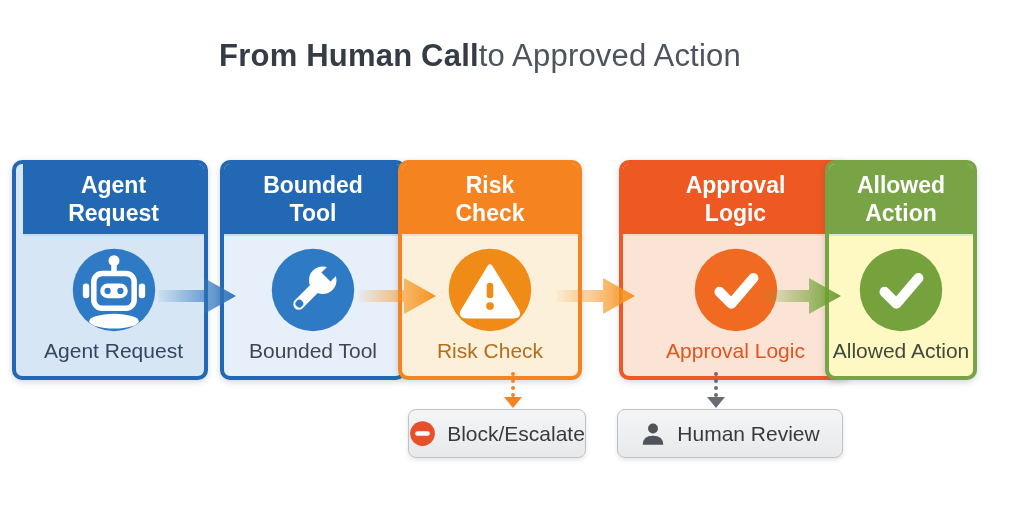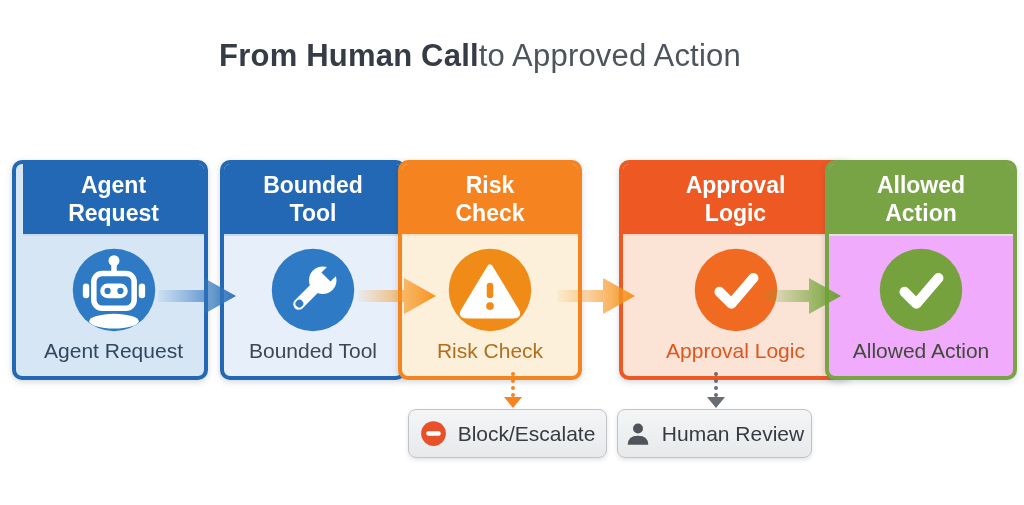--- a/index.html
+++ b/index.html
@@ -60,21 +60,21 @@
   .stage-label {
     margin-top: 5px;
     font-size: 21px;
     white-space: nowrap;
   }
 
   .s1 { left: 12px;  width: 196px; border-color: #2268b4; background: #d6e6f5; padding-left: 7px; }
   .s2 { left: 220px; width: 186px; border-color: #2268b4; background: #e7f0fa; }
   .s3 { left: 398px; width: 184px; border-color: #f5831f; background: #fcf0da; }
   .s4 { left: 619px; width: 233px; border-color: #ee5822; background: #fbe3d6; }
-  .s5 { left: 825px; width: 192px; border-color: #78a445; background: #f0abfc; }
+  .s5 { left: 825px; width: 152px; border-color: #78a445; background: #fef9c3; }
 
   .s1 .stage-header, .s2 .stage-header { background: #2268b4; }
   .s3 .stage-header { background: #f5831f; }
   .s4 .stage-header { background: #ee5822; }
   .s5 .stage-header { background: #78a445; }
 
   .s1 .stage-label { color: #31465f; font-weight: 400; }
   .s2 .stage-label { color: #3d4653; }
   .s3 .stage-label { color: #b26e1c; }
   .s4 .stage-label { color: #e0561f; }
@@ -115,22 +115,22 @@
     border: 1.5px solid #bfc3c7;
     border-radius: 8px;
     box-shadow: 0 2px 4px rgba(60,70,90,0.15);
     display: flex;
     align-items: center;
     justify-content: center;
     gap: 11px;
     font-size: 21px;
     color: #363b41;
   }
-  .pill-block { left: 408px; width: 199px; }
-  .pill-human { left: 617px; width: 195px; text-align: right; }
+  .pill-block { left: 408px; width: 178px; }
+  .pill-human { left: 617px; width: 226px; text-align: right; }
   .pill svg { flex: 0 0 auto; }
 </style>
 </head>
 <body>
 
 <div class="canvas">
 
   <h1 class="title"><span class="t-bold">From Human Call</span><span class="t-light">to Approved Action</span></h1>
 
   <div class="stage s1">

